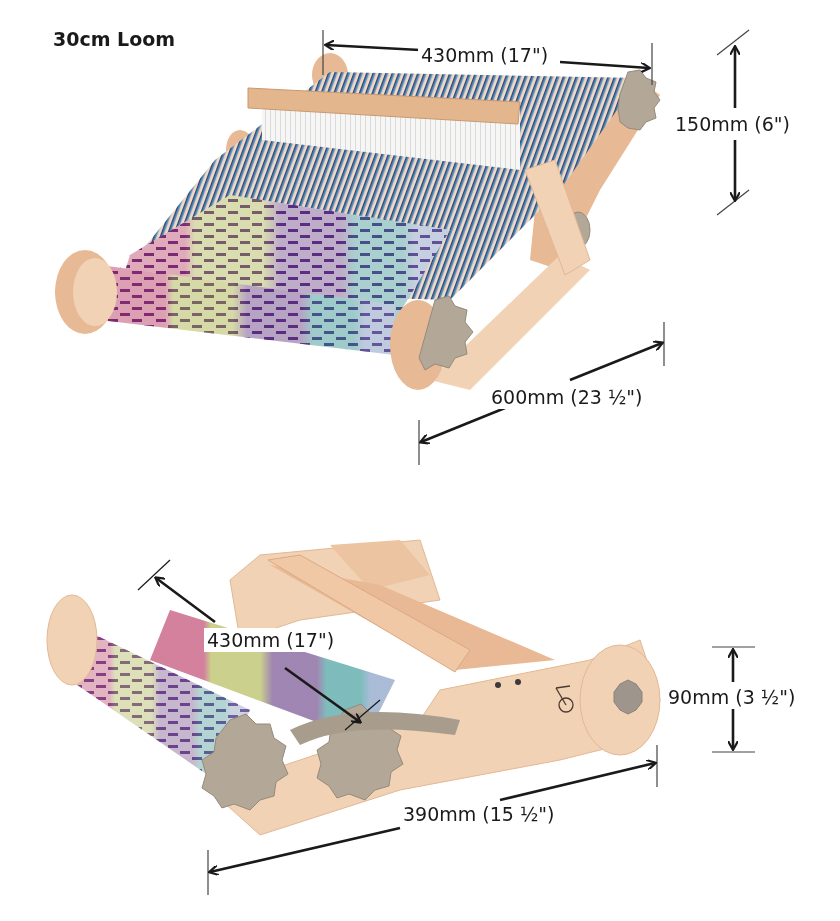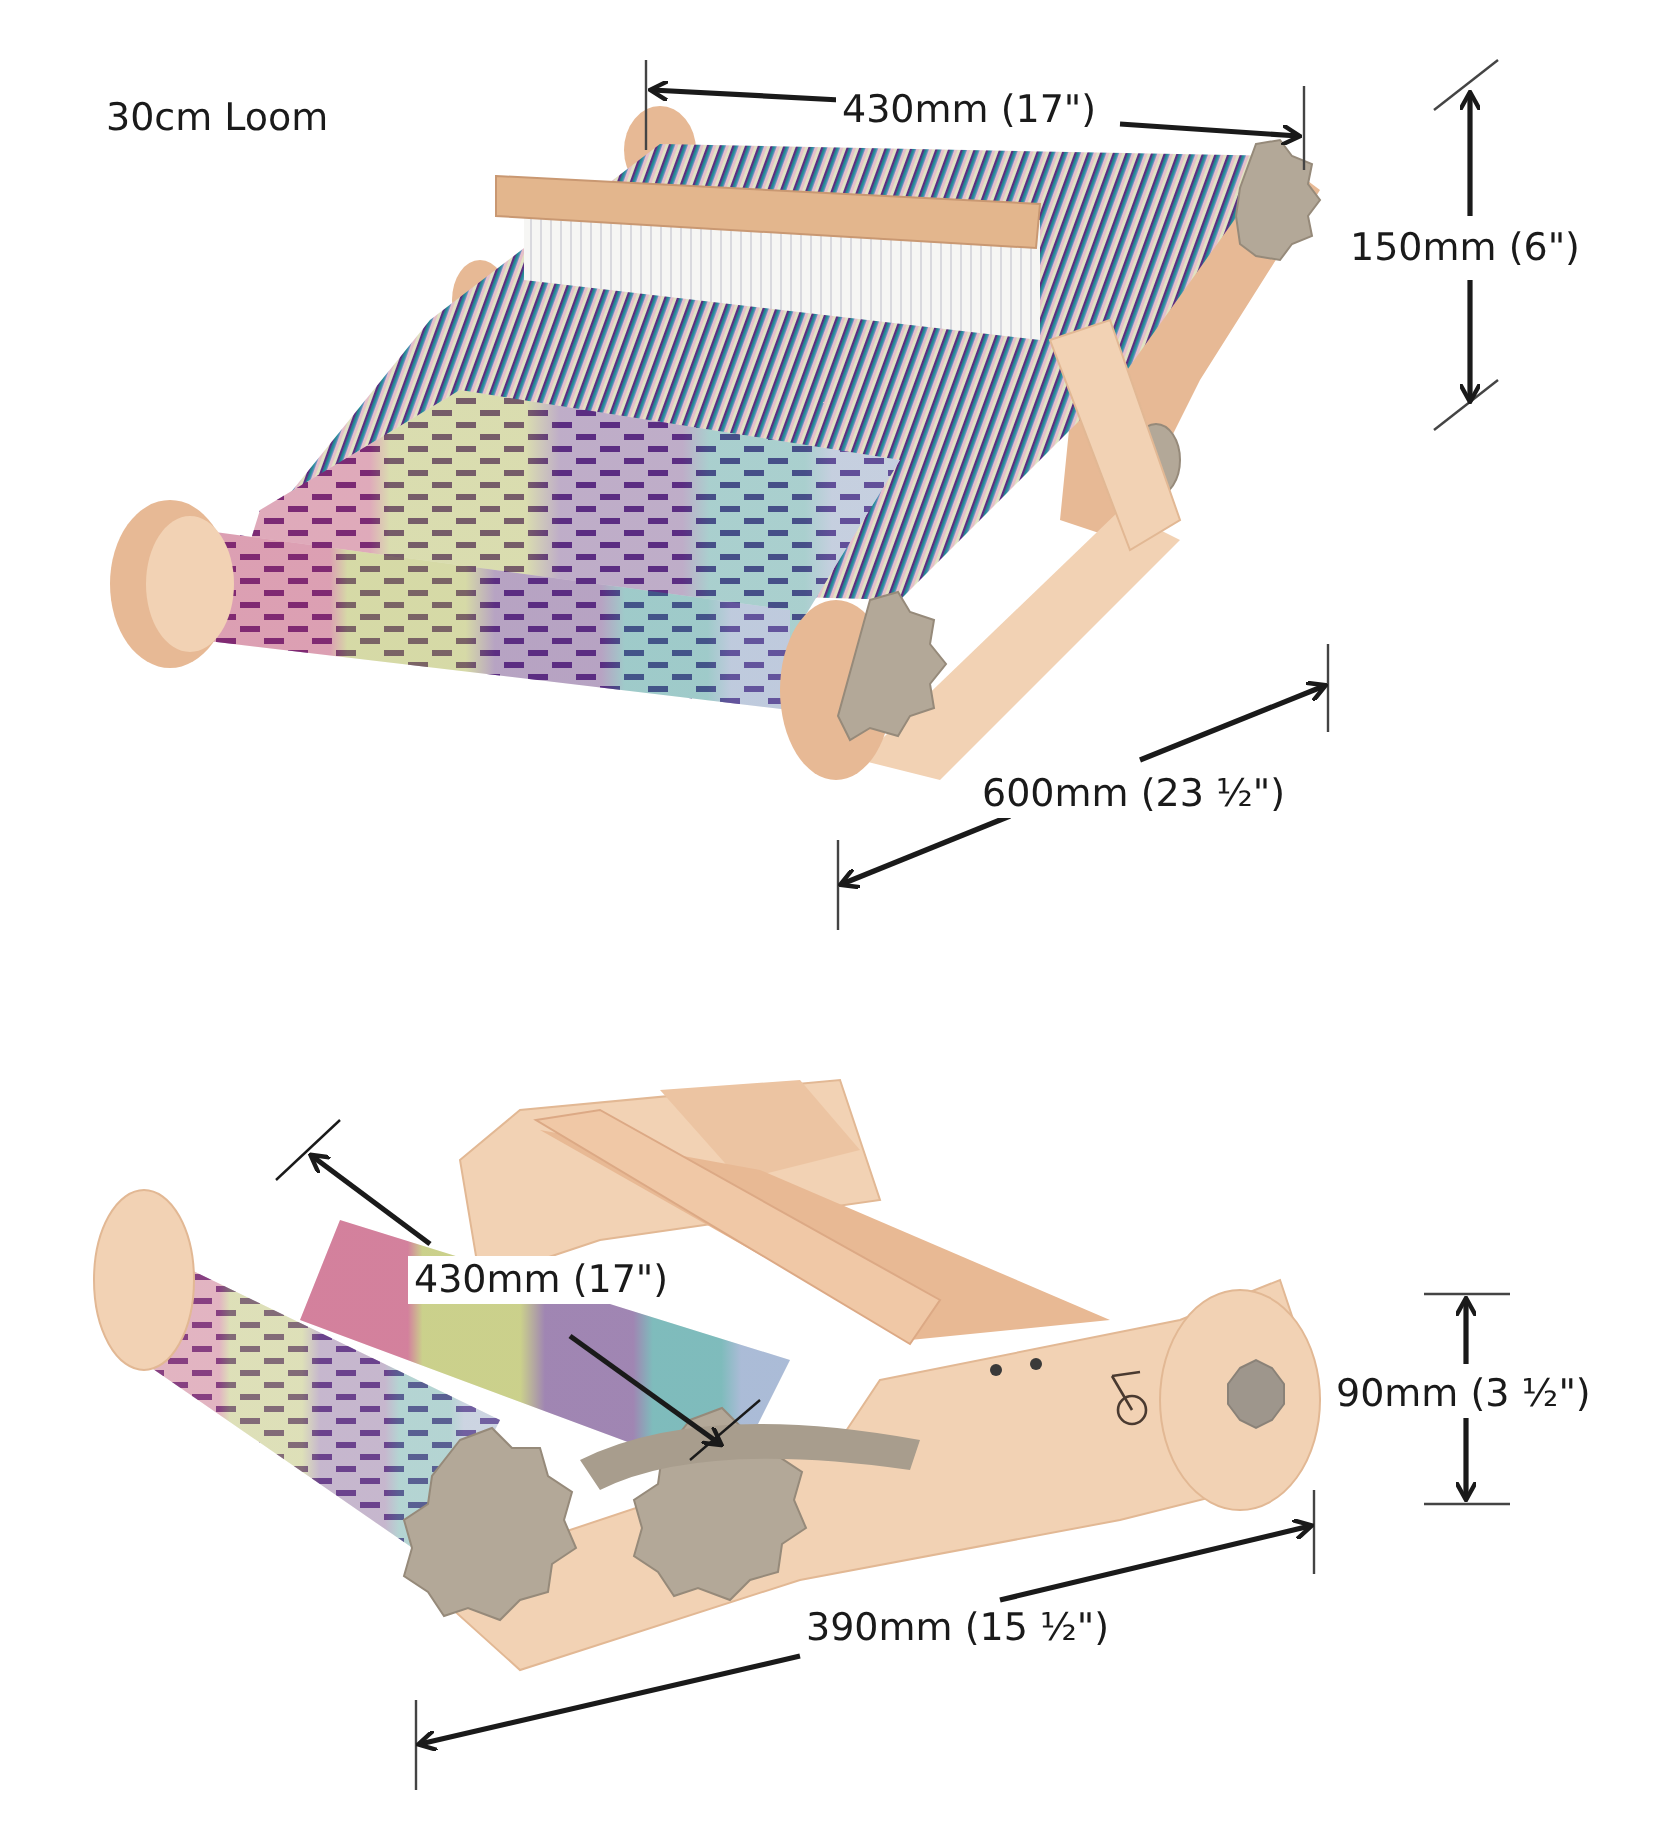--- a/index.html
+++ b/index.html
@@ -1,19 +1,19 @@
 <!DOCTYPE html>
 <html><head>
 <meta charset="utf-8">
 <style>
   html, body { margin: 0; padding: 0; background: #ffffff; }
   body { width: 840px; height: 921px; position: relative; overflow: hidden;
          font-family: "DejaVu Sans", "Liberation Sans", sans-serif; color: #1a1a1a; }
-  .title { position: absolute; left: 53px; top: 28px; font-size: 19px; font-weight: normal;
-           letter-spacing: 0; margin-top: 20px; }
+  .title { position: absolute; left: 53px; top: 28px; font-size: 19px; font-weight: bold;
+           letter-spacing: 0; }
   .dim-label { position: absolute; font-size: 19px; white-space: nowrap; background: #ffffff;
                padding: 0 3px; line-height: 24px; color: #1a1a1a; }
   .dim-label.on-photo { background: #ffffff; }
   svg.layer { position: absolute; left: 0; top: 0; }
 </style>
 </head>
 <body>
 
 <div class="title">30cm Loom</div>
 

